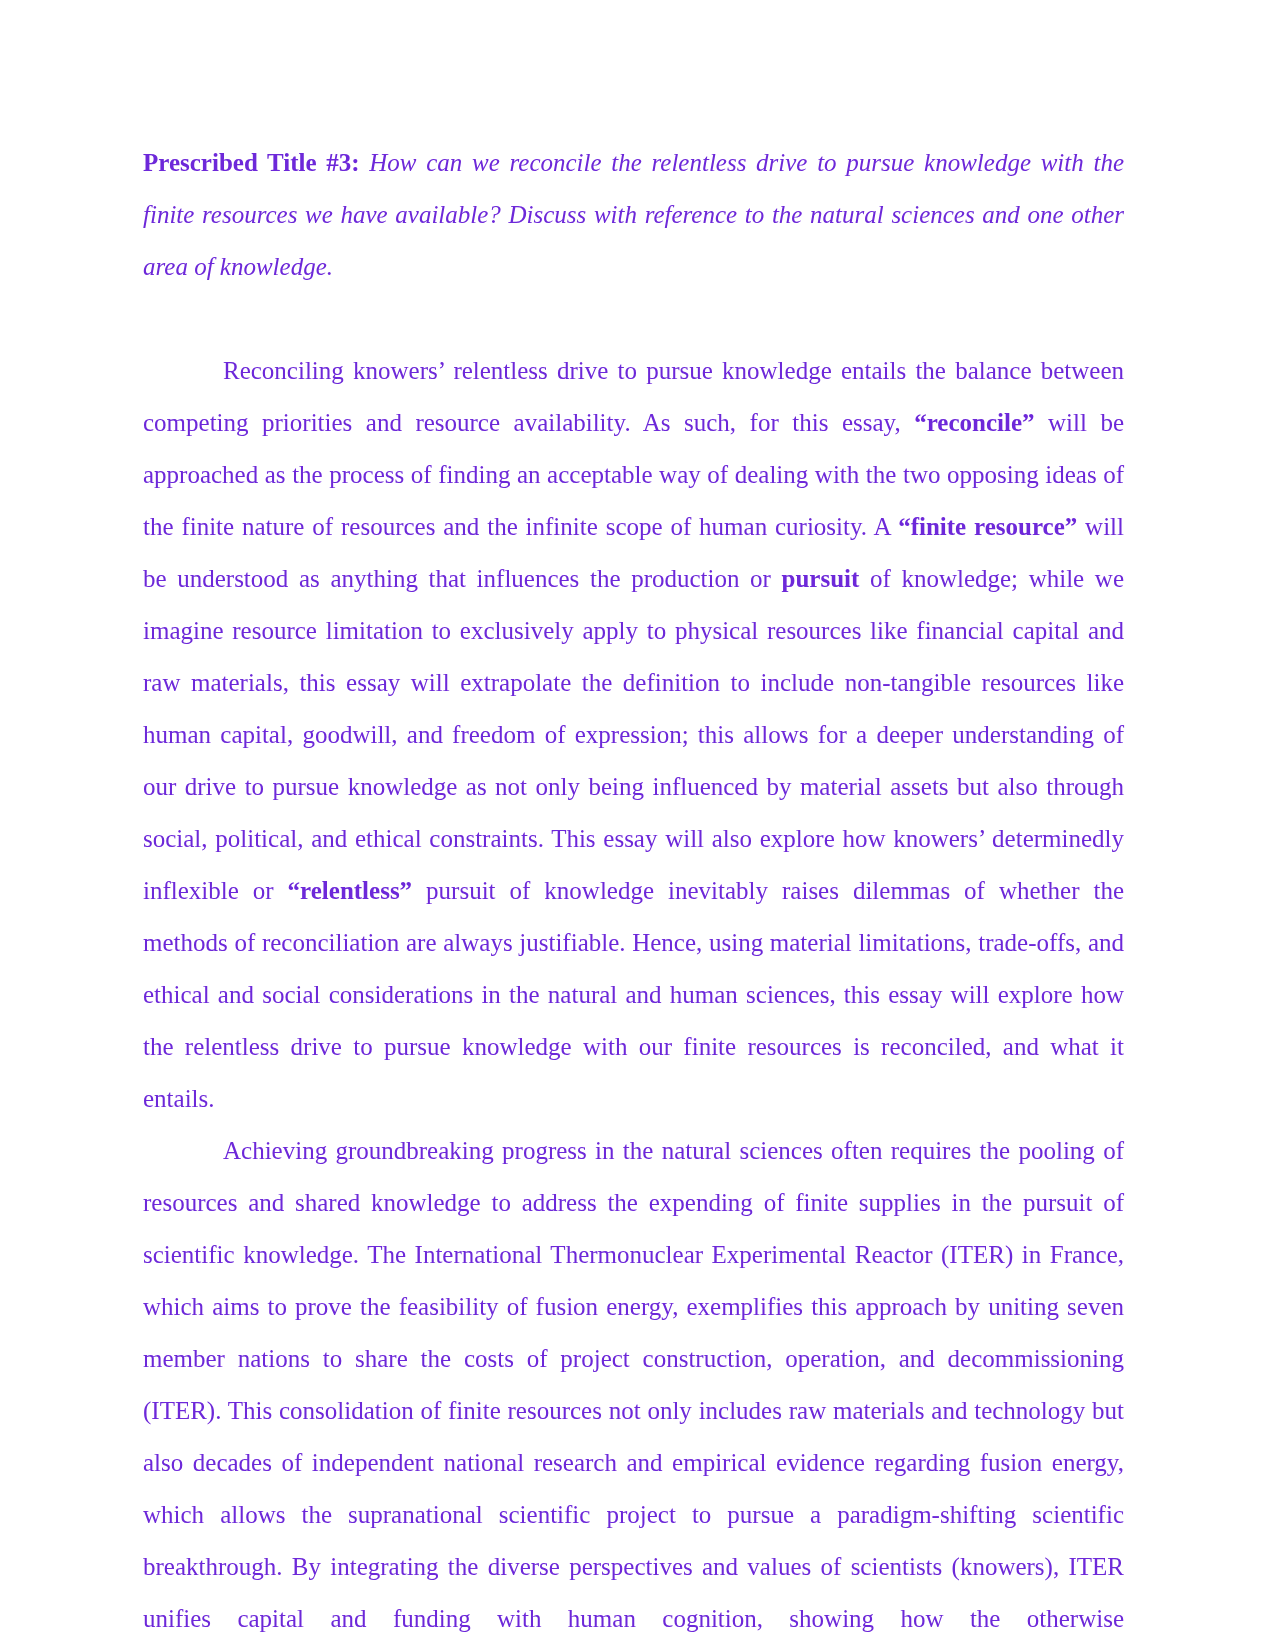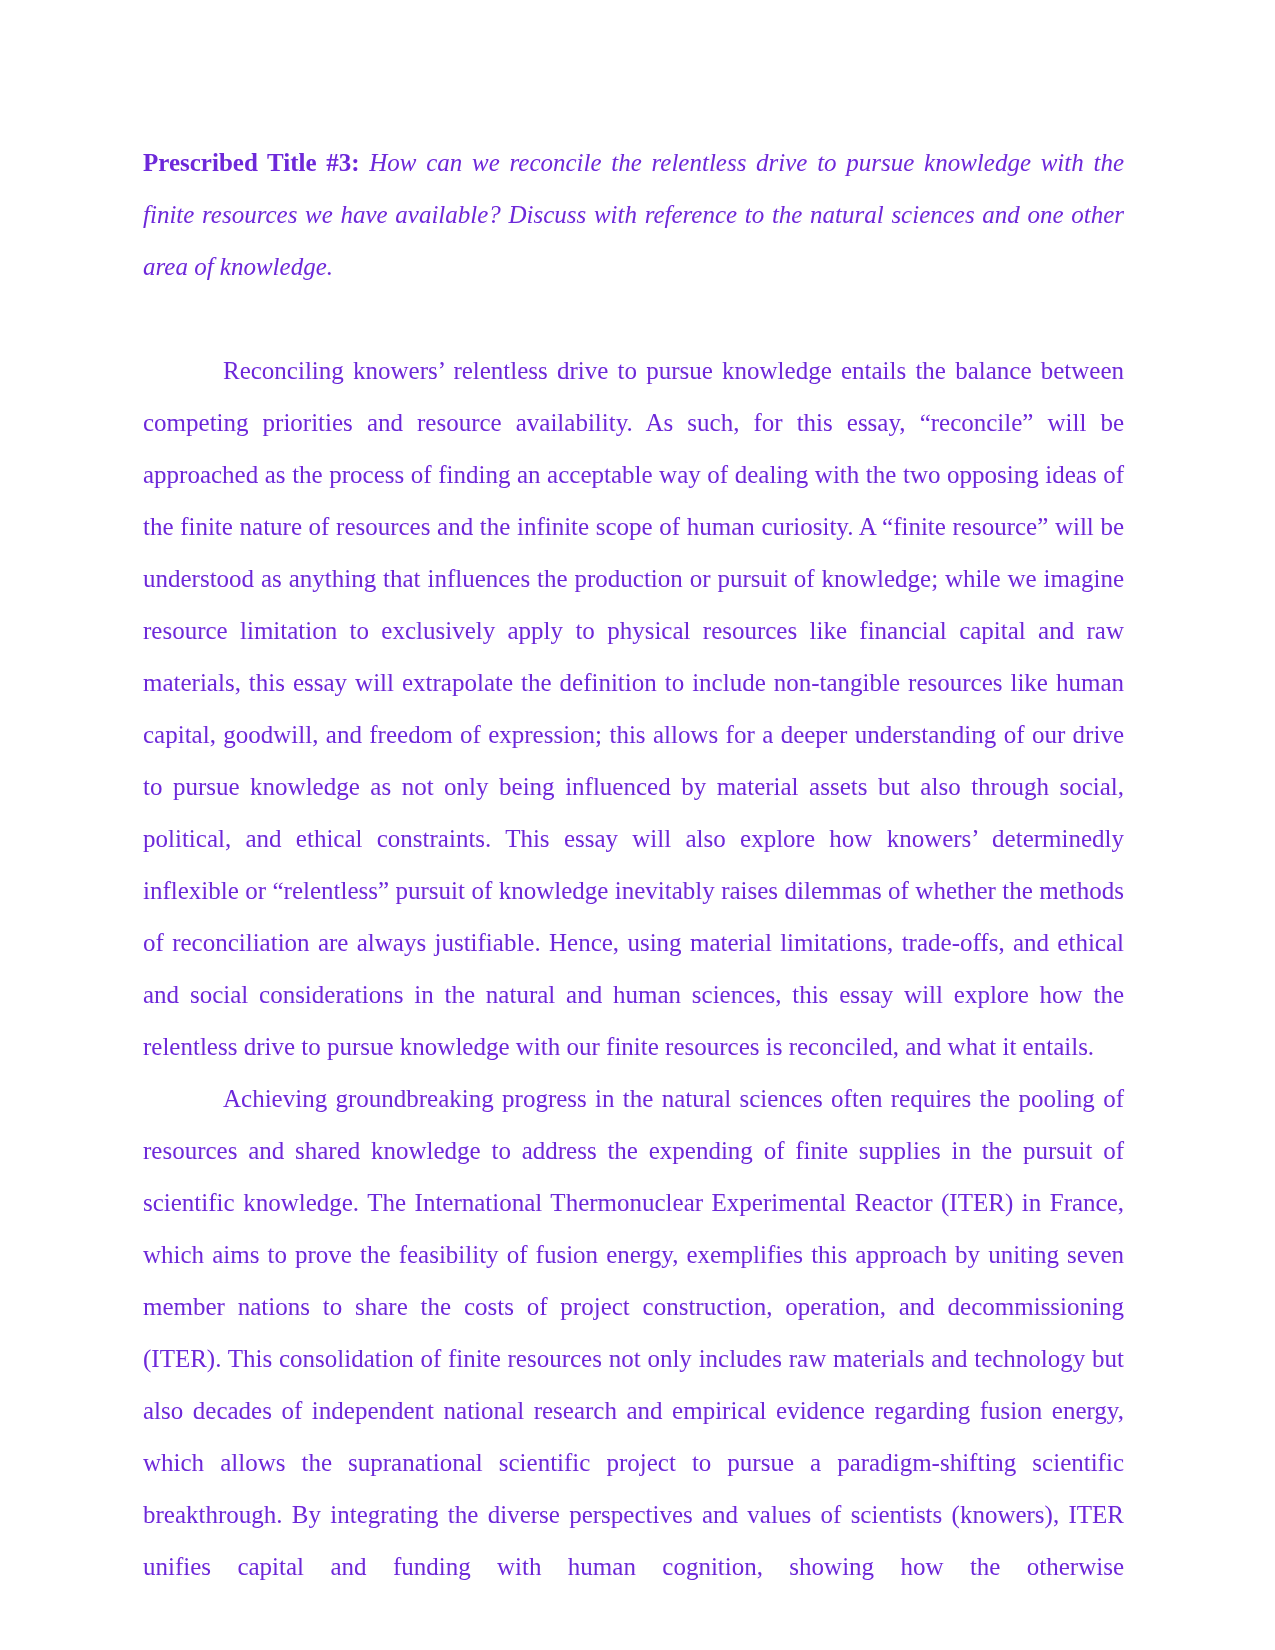--- a/index.html
+++ b/index.html
@@ -23,21 +23,21 @@
   }
   .title-label { font-weight: bold; }
   .title-question { font-style: italic; }
   .essay-body { margin-top: 52px; }
   .para {
     text-align: justify;
     text-justify: inter-word;
     text-indent: 80px;
   }
   .para.continued { text-align-last: justify; }
-  .para b { font-weight: normal; }
+  .para b { font-weight: bold; }
 </style>
 </head>
 <body>
 
 <div class="page">
   <p class="title-block">
     <span class="title-label">Prescribed Title #3:</span>
     <span class="title-question">How can we reconcile the relentless drive to pursue knowledge with the finite resources we have available? Discuss with reference to the natural sciences and one other area of knowledge.</span>
   </p>
   <div class="essay-body">

